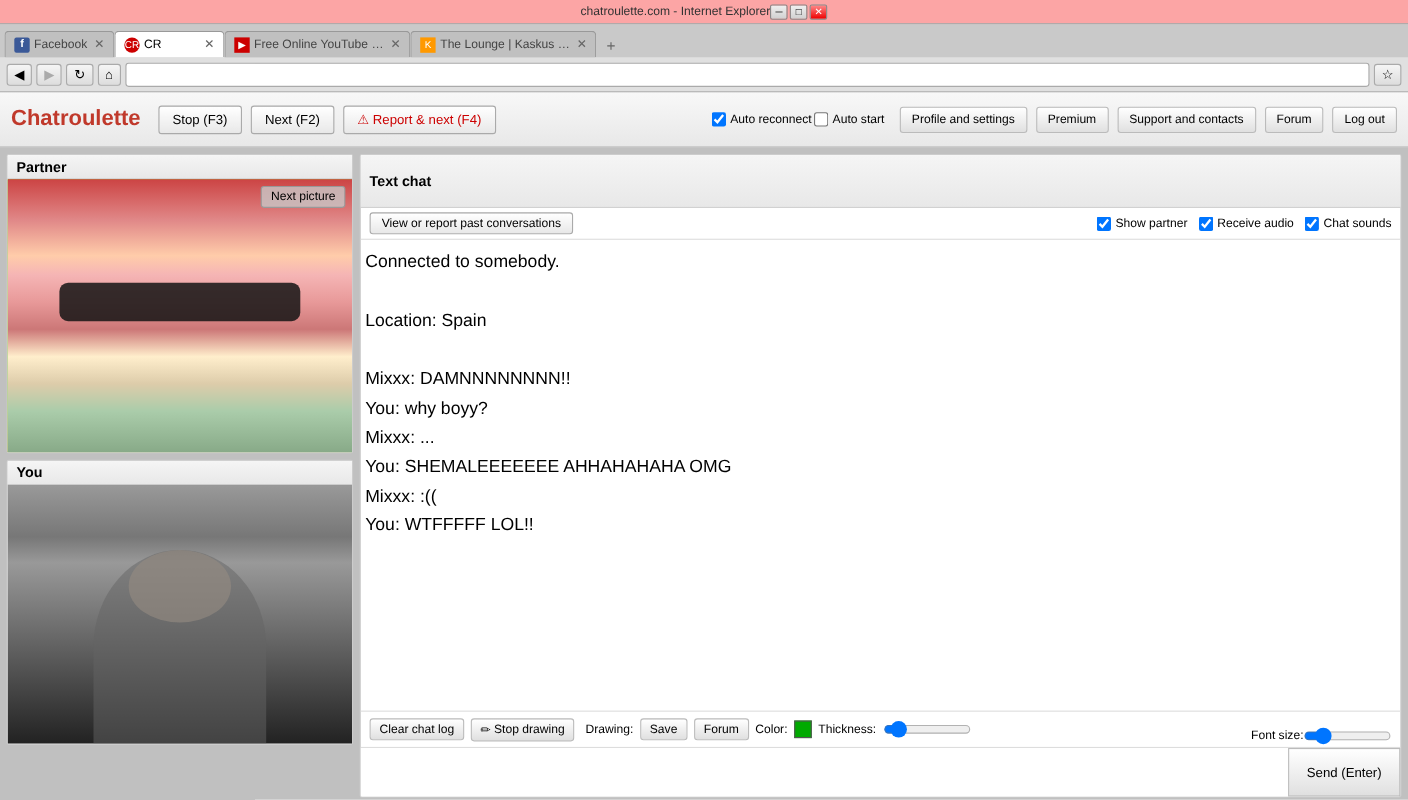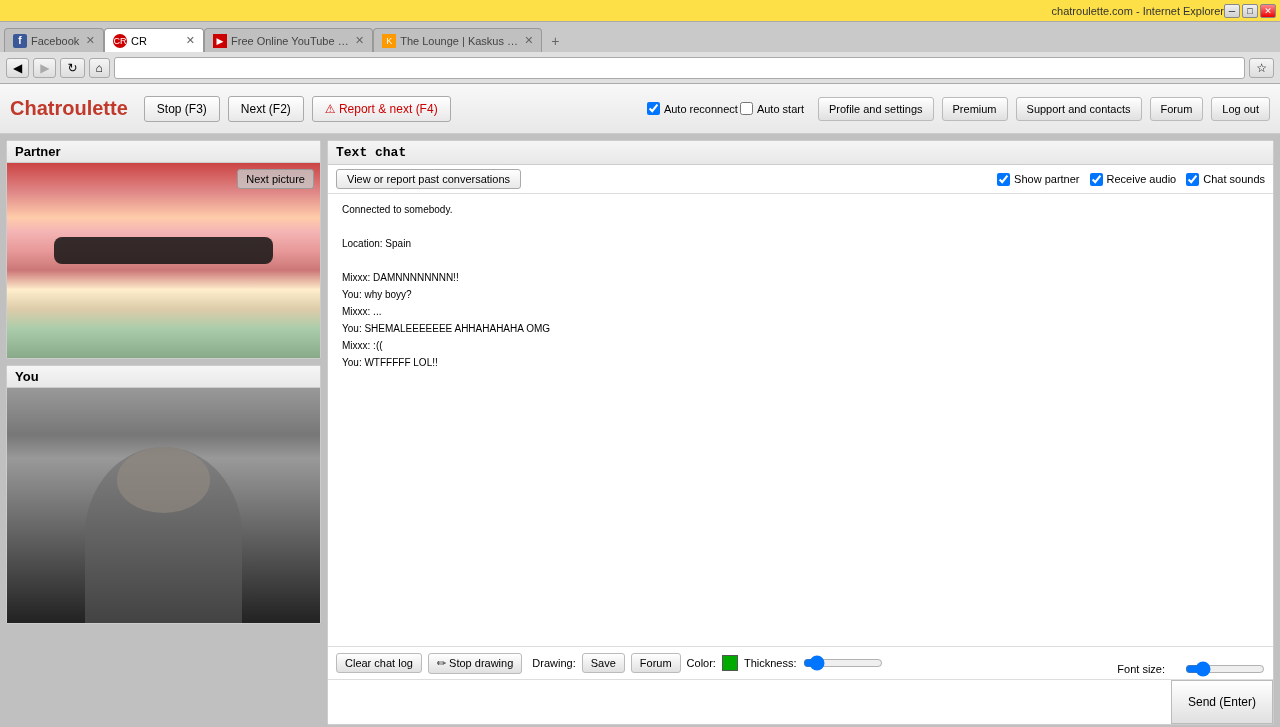--- a/index.html
+++ b/index.html
@@ -1,17 +1,17 @@
 <!DOCTYPE html>
 <html><head>
   <meta charset="utf-8">
   <style>
     * { margin: 0; padding: 0; box-sizing: border-box; }
     body { font-family: Arial, sans-serif; font-size: 12px; background: #c0c0c0; width: 1280px; height: 727px; overflow: hidden; }
-    .title-bar { background: #fde047; display: flex; align-items: center; justify-content: flex-end; padding: 2px 4px; height: 22px; border-bottom: 1px solid #aaa; }
+    .title-bar { background: #fca5a5; display: flex; align-items: center; justify-content: center; padding: 2px 4px; height: 22px; border-bottom: 1px solid #aaa; }
     .tabs-bar { display: flex; align-items: flex-end; padding: 4px 4px 0; background: #c9c9c9; height: 30px; gap: 0; }
     .tab { display: flex; align-items: center; padding: 3px 8px; height: 24px; background: #e8e8e8; border: 1px solid #999; border-bottom: none; border-radius: 4px 4px 0 0; font-size: 11px; cursor: pointer; gap: 4px; min-width: 100px; max-width: 180px; }
     .tab.active { background: #fff; z-index: 2; }
     .tab-inactive { background: #c0c0c0; color: #444; }
     .tab-close { margin-left: auto; color: #666; font-size: 11px; cursor: pointer; }
     .nav-bar { display: flex; align-items: center; padding: 3px 6px; background: #e0e0e0; border-bottom: 1px solid #aaa; gap: 4px; height: 32px; }
     .nav-btn { background: linear-gradient(to bottom, #f5f5f5, #ddd); border: 1px solid #aaa; border-radius: 3px; padding: 2px 6px; cursor: pointer; font-size: 12px; }
     .nav-btn:disabled { color: #aaa; }
     .address-bar { flex: 1; height: 22px; border: 1px solid #aaa; padding: 2px 6px; font-size: 12px; background: white; border-radius: 3px; }
     .window-controls { display: flex; gap: 2px; }
@@ -23,38 +23,38 @@
     .header-spacer { flex: 1; }
     .auto-options { display: flex; flex-direction: row; gap: 2px; margin-right: 6px; }
     .checkbox-row { display: flex; align-items: center; gap: 4px; font-size: 11px; }
     .nav-button { background: linear-gradient(to bottom, #fff, #e0e0e0); border: 1px solid #bbb; border-radius: 3px; padding: 5px 10px; cursor: pointer; font-size: 11px; white-space: nowrap; }
 
     
     .main-content { display: flex; height: calc(727px - 130px); gap: 0; padding: 6px; }
     .left-panel { width: 315px; display: flex; flex-direction: column; gap: 6px; }
     .video-panel { background: #fff; border: 1px solid #ccc; border-radius: 2px; }
     .panel-header { background: linear-gradient(to bottom, #f5f5f5, #e8e8e8); border-bottom: 1px solid #ccc; padding: 3px 8px; font-weight: bold; font-size: 13px; }
-    .video-area { width: 100%; height: 195px; background: #84cc16; position: relative; overflow: hidden; }
+    .video-area { width: 100%; height: 248px; background: #84cc16; position: relative; overflow: hidden; }
     .video-area.you { height: 235px; background: #555; }
     .next-picture-btn { position: absolute; top: 6px; right: 6px; background: rgba(200,200,200,0.8); border: 1px solid #999; border-radius: 3px; padding: 3px 8px; font-size: 11px; cursor: pointer; }
 
     
     .right-panel { flex: 1; display: flex; flex-direction: column; border: 1px solid #ccc; background: #fff; margin-left: 6px; border-radius: 2px; }
-    .text-chat-header { background: linear-gradient(to bottom, #f5f5f5, #e8e8e8); border-bottom: 1px solid #ccc; padding: 4px 8px; font-weight: bold; font-size: 13px; display: flex; align-items: center; font-family: Liberation Mono, monospace; }
+    .text-chat-header { background: linear-gradient(to bottom, #f5f5f5, #e8e8e8); border-bottom: 1px solid #ccc; padding: 16px 8px; font-weight: bold; font-size: 13px; display: flex; align-items: center; }
     .chat-toolbar { padding: 4px 8px; border-bottom: 1px solid #ddd; display: flex; align-items: center; justify-content: space-between; }
     .view-report-btn { background: linear-gradient(to bottom, #fff, #e8e8e8); border: 1px solid #aaa; border-radius: 3px; padding: 3px 10px; font-size: 11px; cursor: pointer; }
     .chat-options { display: flex; align-items: center; gap: 10px; font-size: 11px; }
-    .chat-messages { flex: 1; padding: 8px 14px; overflow-y: auto; line-height: 1.6; font-size: 10px; }
+    .chat-messages { flex: 1; padding: 8px 4px; overflow-y: auto; line-height: 1.6; font-size: 16px; }
     .chat-msg { margin-bottom: 1px; }
     .chat-drawing-toolbar { border-top: 1px solid #ddd; padding: 4px 8px; display: flex; align-items: center; gap: 6px; }
     .draw-btn { background: linear-gradient(to bottom, #fff, #e0e0e0); border: 1px solid #bbb; border-radius: 3px; padding: 3px 8px; font-size: 11px; cursor: pointer; display: flex; align-items: center; gap: 3px; }
     .drawing-label { font-size: 11px; margin-left: 4px; }
     .color-box { width: 16px; height: 16px; background: #00aa00; border: 1px solid #555; display: inline-block; }
     .thickness-slider { width: 80px; }
-    .font-size-area { margin-left: auto; display: flex; align-items: flex-end; gap: 20px; font-size: 11px; margin-top: 12px; }
+    .font-size-area { margin-left: auto; display: flex; align-items: flex-end; gap: 0; font-size: 11px; margin-top: 12px; }
     .font-slider { width: 80px; }
     .chat-input-area { border-top: 1px solid #ddd; display: flex; align-items: stretch; }
     .chat-input { flex: 1; border: none; padding: 8px; font-size: 12px; outline: none; min-height: 42px; resize: none; }
     .send-btn { background: linear-gradient(to bottom, #fff, #e0e0e0); border-left: 1px solid #ccc; border: 1px solid #bbb; padding: 8px 16px; cursor: pointer; font-size: 12px; white-space: nowrap; }
 
     
     .partner-video-bg {
       width: 100%; height: 100%;
       background: linear-gradient(180deg, #c0392b 0%, #e07070 20%, #f5b5b5 35%, #ffccaa 50%, #aad4aa 65%, #88bb88 80%, #cc3333 100%);
       position: relative;

